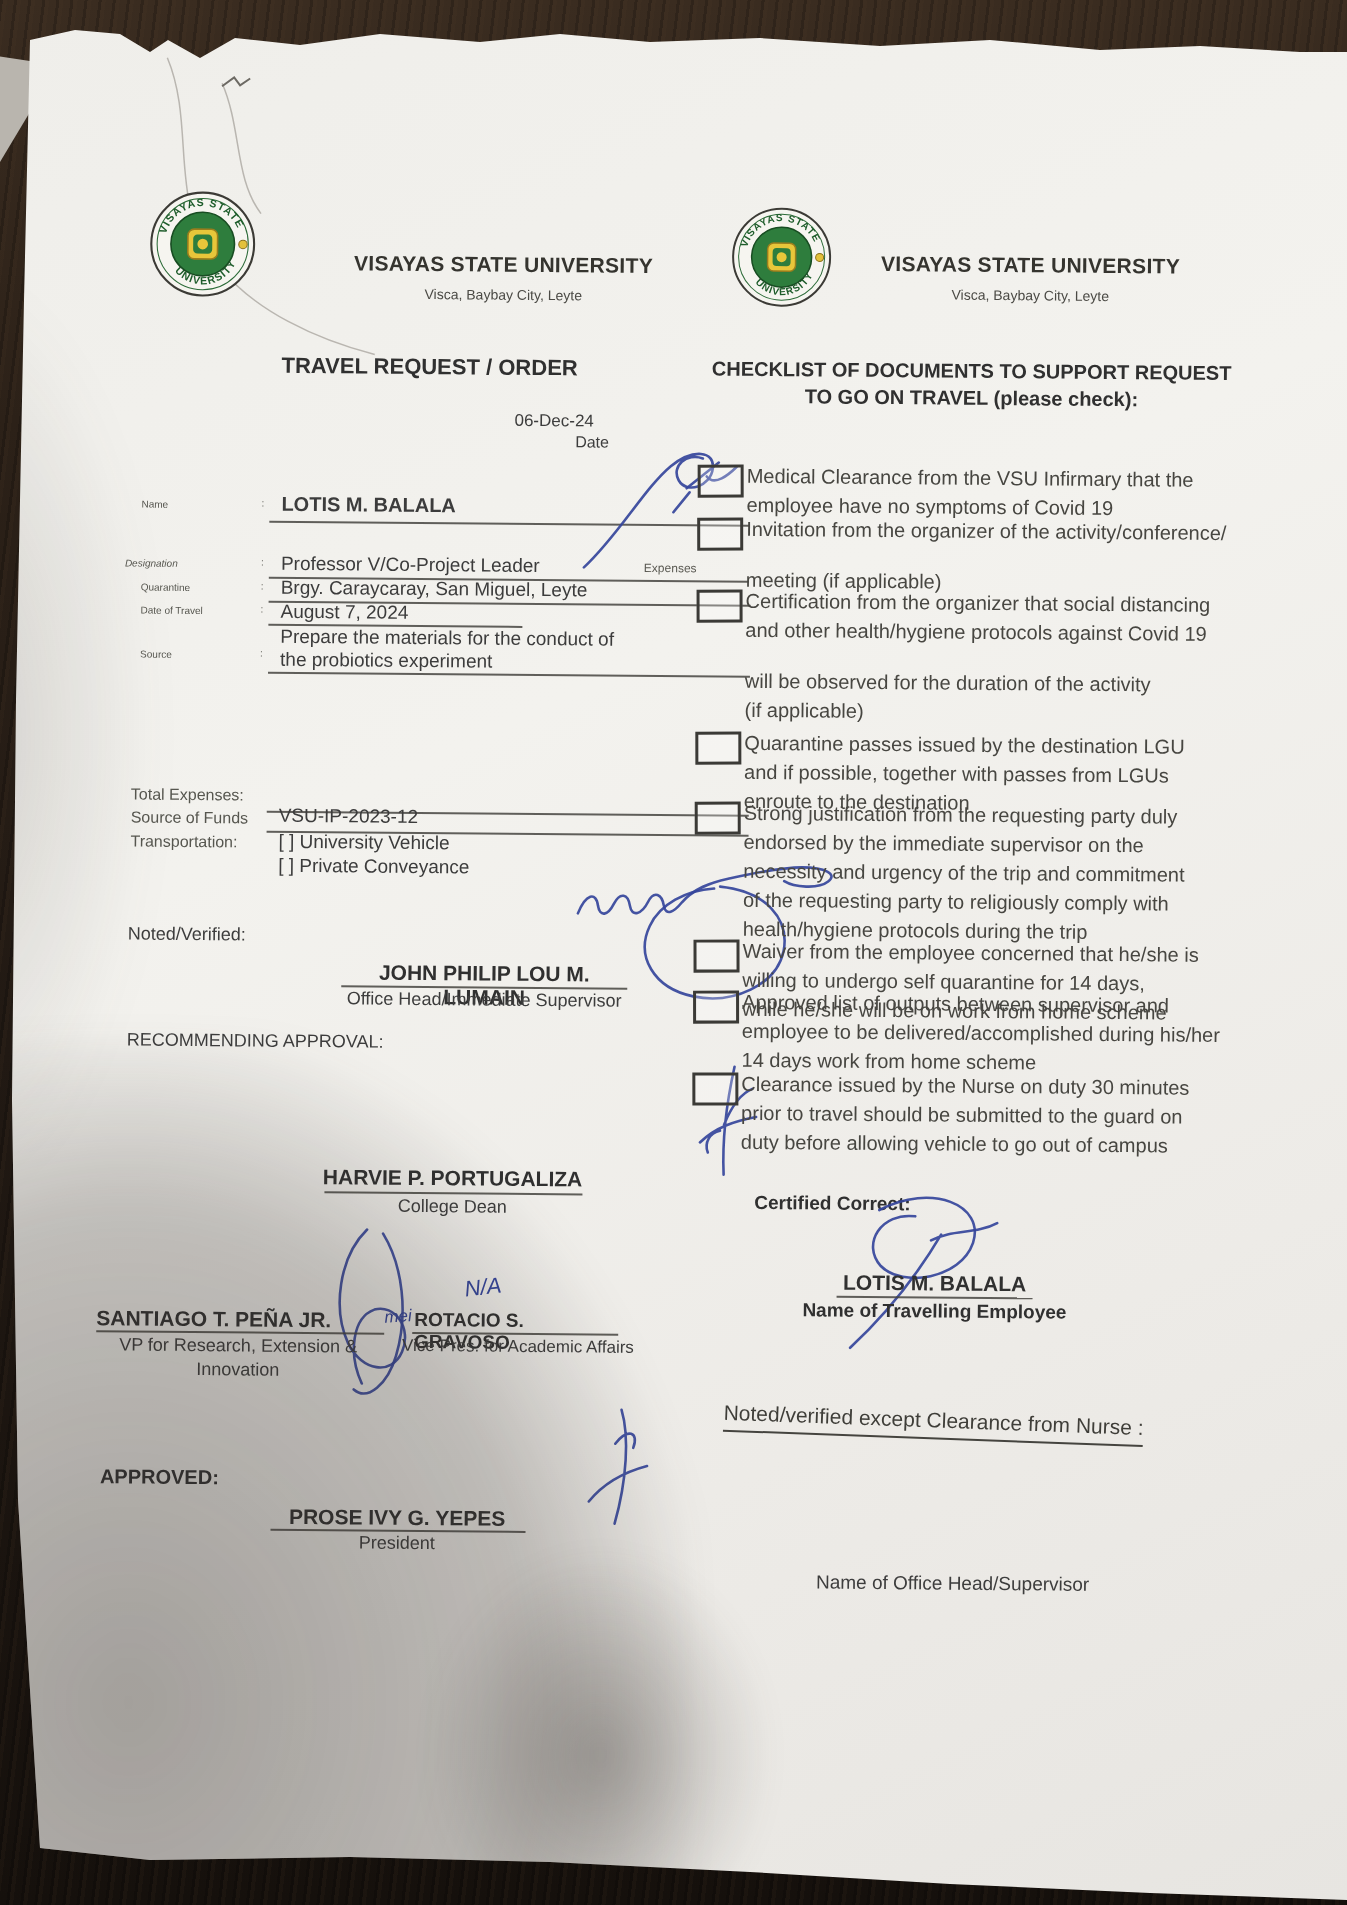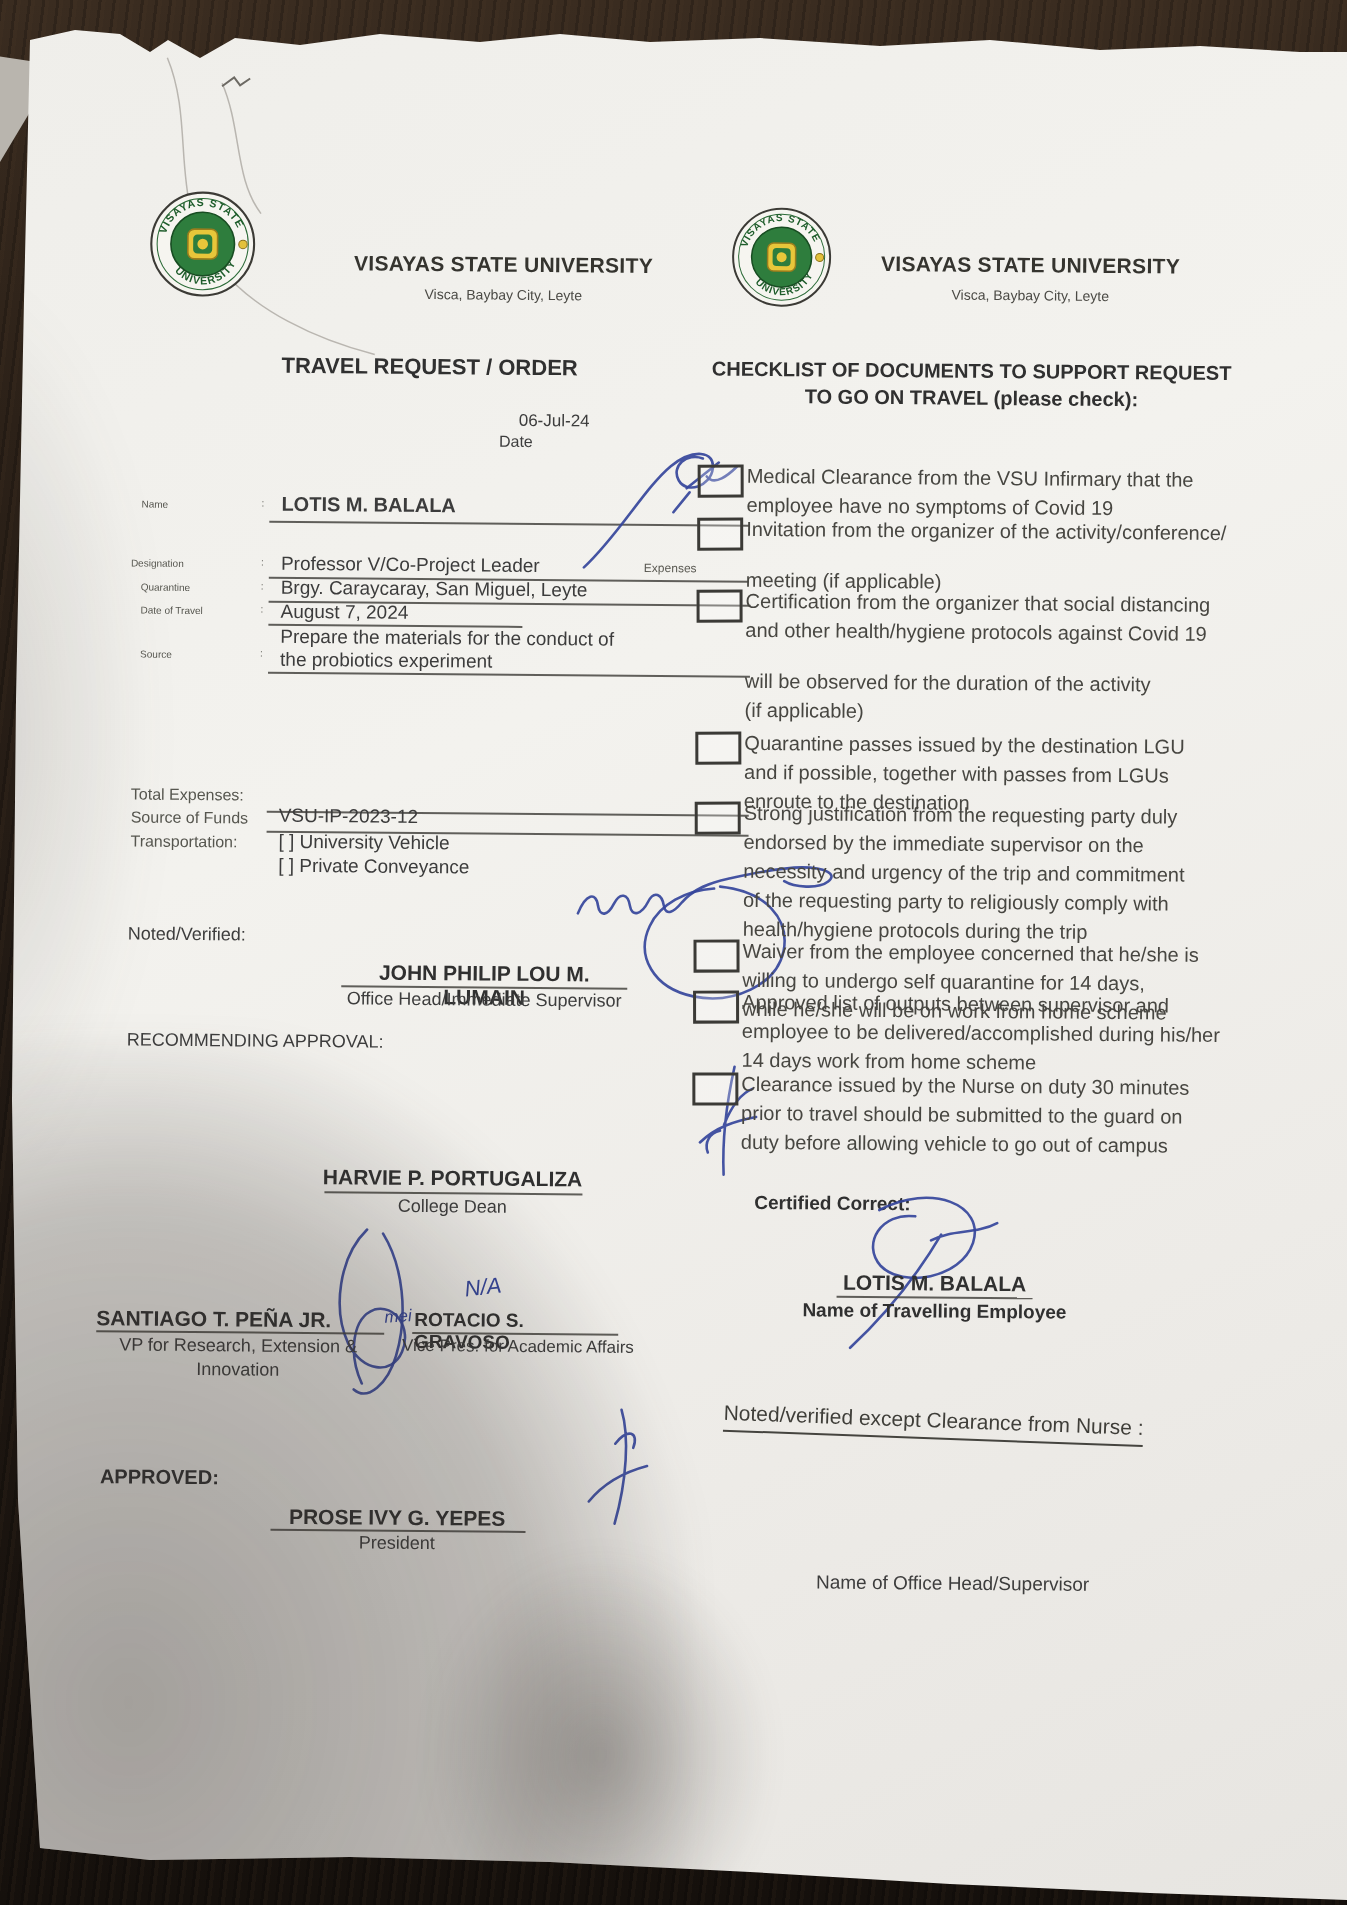--- a/index.html
+++ b/index.html
@@ -92,35 +92,35 @@
       <circle cx="88" cy="50" r="4" fill="#e3c13a" stroke="#8a711b" stroke-width="1"></circle>
       <circle cx="50" cy="50" r="30" fill="#2e7d3d" stroke="#184d22" stroke-width="1.5"></circle>
       <rect x="36" y="36" width="28" height="28" rx="6" fill="#e8c63a" stroke="#9a7d1d" stroke-width="1.5"></rect>
       <rect x="41" y="41" width="18" height="18" rx="4" fill="#2e7d3d"></rect>
       <circle cx="50" cy="50" r="5" fill="#e8c63a"></circle>
     </svg>
     <div class="abs org-title ctr" style="left:855px;top:248px;width:340px;">VISAYAS STATE UNIVERSITY</div>
     <div class="abs org-sub ctr" style="left:855px;top:282px;width:340px;">Visca, Baybay City, Leyte</div>
 
     <div class="abs b ctr" style="left:260px;top:354px;width:330px;font-size:22px;">TRAVEL REQUEST / ORDER</div>
-    <div class="abs" style="left:495px;top:410px;width:110px;font-size:17px;text-align:center;">06-Jul-24</div>
-    <div class="abs" style="left:495px;top:432px;width:110px;font-size:16px;text-align:left;">Date</div>
+    <div class="abs" style="left:495px;top:410px;width:110px;font-size:17px;text-align:center;">06-Dec-24</div>
+    <div class="abs" style="left:495px;top:432px;width:110px;font-size:16px;text-align:right;">Date</div>
 
     <div class="abs lbl" style="left:138px;top:501px;">Name</div>
     <div class="abs lbl" style="left:258px;top:499px;">:</div>
     <div class="abs val b" style="left:278px;top:494px;font-size:20px;">LOTIS M. BALALA</div>
     <div class="abs uline" style="left:266px;top:522px;width:480px;"></div>
 
     <svg class="abs" style="left:575px;top:438px;" width="170" height="135" viewBox="0 0 170 135">
       <path class="ink" d="M6,128 C40,96 66,48 92,26 C114,8 136,10 134,28 C132,46 108,54 100,40 C92,26 108,12 124,18"></path>
       <path class="ink" d="M108,48 L140,22 M128,36 C136,46 150,34 158,26"></path>
     </svg>
     <div class="abs" style="left:641px;top:559px;font-size:12px;color:#5a5952;">Expenses</div>
 
-    <div class="abs lbl" style="left:128px;top:560px;">Designation</div>
+    <div class="abs lbl" style="left:122px;top:560px;font-style:italic;">Designation</div>
     <div class="abs lbl" style="left:258px;top:558px;">:</div>
     <div class="abs val" style="left:278px;top:554px;">Professor V/Co-Project Leader</div>
     <div class="abs uline" style="left:266px;top:578px;width:480px;"></div>
 
     <div class="abs lbl" style="left:138px;top:584px;">Quarantine</div>
     <div class="abs lbl" style="left:258px;top:582px;">:</div>
     <div class="abs val" style="left:278px;top:578px;">Brgy. Caraycaray, San Miguel, Leyte</div>
     <div class="abs uline" style="left:266px;top:602px;width:482px;"></div>
 
     <div class="abs lbl" style="left:138px;top:607px;text-align:right;">Date of Travel</div>

